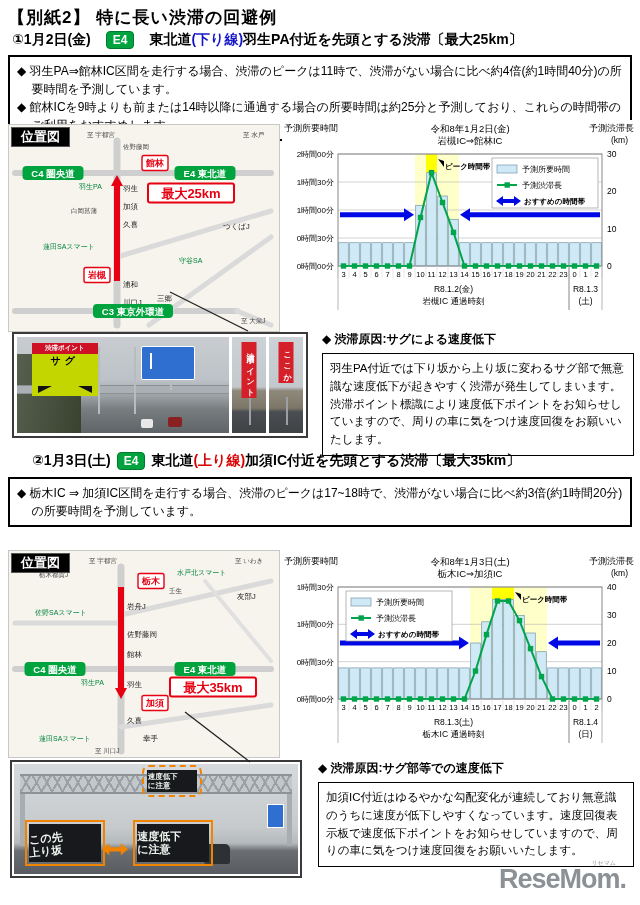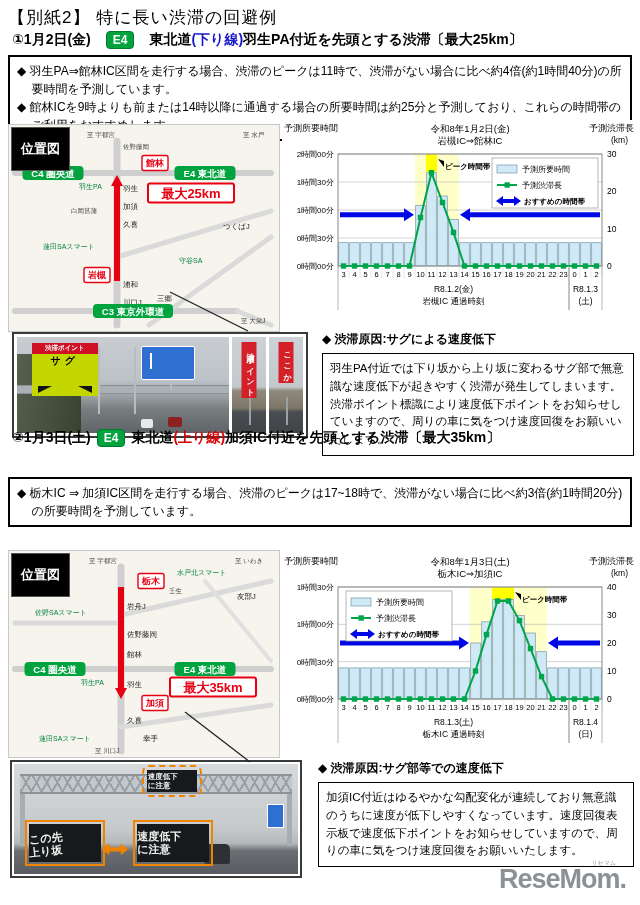--- a/index.html
+++ b/index.html
@@ -1,29 +1,29 @@
 <!DOCTYPE html>
 <html><head>
 <meta charset="utf-8">
 <style>
   html,body{margin:0;padding:0;background:#fff;}
   body{width:640px;height:905px;position:relative;overflow:hidden;
        font-family:"Liberation Sans","DejaVu Sans",sans-serif;color:#000;}
   .abs{position:absolute;}
-  .page-title{left:8px;top:6px;font-size:17px;font-weight:normal;letter-spacing:1px;}
+  .page-title{left:8px;top:6px;font-size:17px;font-weight:bold;letter-spacing:1px;}
   .sec-header{left:12px;font-size:14px;font-weight:bold;display:flex;align-items:center;gap:6px;white-space:nowrap;}
   .e4-badge{display:inline-block;background:#00a33e;color:#fff;font-size:12px;font-weight:bold;
             padding:1px 6px;border-radius:4px;border:1px solid #007a2e;}
   .dir-down{color:#1414c8;}
   .dir-up{color:#d80000;}
   .bullet-box{left:8px;width:606px;border:2px solid #000;padding:5px 7px;font-size:12px;line-height:1.5;background:#fff;}
   .bullet{text-indent:-1.2em;padding-left:1.2em;}
   .map-wrap{left:8px;width:270px;height:206px;background:#f6f4ec;border:1px solid #c8c8c8;}
   .map-title{position:absolute;left:2px;top:2px;background:#000;color:#fff;font-size:13px;font-weight:bold;
-             padding:12px 9px;z-index:3;border:1px solid #555;}
+             padding:0 9px;z-index:3;border:1px solid #555;}
   .chart-wrap{left:282px;width:354px;height:204px;background:#fff;}
   .photo-box{border:2px solid #3a3a3a;background:#fff;padding:3px;display:flex;gap:3px;box-sizing:border-box;}
   .ph-main{flex:1;position:relative;overflow:hidden;
            background:linear-gradient(180deg,#c9cdd1 0%,#bcc2c7 45%,#9aa0a3 62%,#787d80 75%,#5f6468 100%);}
   .bridge{position:absolute;left:0;right:0;top:50%;height:7px;background:#aab0b4;border-top:1px solid #8a9094;border-bottom:1px solid #8a9094;}
   .emb{position:absolute;left:-8px;top:18%;width:34%;height:84%;background:linear-gradient(100deg,#5a6352,#39422f);}
   .pole{position:absolute;width:2px;background:#b7bcc0;top:10%;height:70%;}
   .sag-sign{position:absolute;left:7%;top:6%;width:66px;z-index:2;}
   .sag-top{background:#cf1126;color:#fff;font-size:6.5px;font-weight:bold;text-align:center;padding:1px 0;}
   .sag-body{background:#c3d600;height:42px;position:relative;text-align:center;font-size:10px;font-weight:bold;letter-spacing:4px;}
@@ -288,21 +288,21 @@
     <div class="b-pole"></div>
     <div class="v-banner">ここか</div>
   </div>
 </div>
 
 <div class="abs" style="left:322px;top:331px;width:312px;">
   <div class="cause-heading">◆ 渋滞原因:サグによる速度低下</div>
   <div class="cause-box">羽生PA付近では下り坂から上り坂に変わるサグ部で無意識な速度低下が起きやすく渋滞が発生してしまいます。渋滞ポイント標識により速度低下ポイントをお知らせしていますので、周りの車に気をつけ速度回復をお願いいたします。</div>
 </div>
 
-<div class="abs sec-header" style="top:429px;">
+<div class="abs sec-header" style="top:452px;margin-left:20px;">
   <span>②1月3日(土)</span>
   <span class="e4-badge">E4</span>
   <span><span>東北道</span><span class="dir-up">(上り線)</span><span>加須IC付近を先頭とする渋滞〔最大35km〕</span></span>
 </div>
 <div class="abs bullet-box" style="top:477px;">
   <div class="bullet">◆ 栃木IC ⇒ 加須IC区間を走行する場合、渋滞のピークは17~18時で、渋滞がない場合に比べ約3倍(約1時間20分)の所要時間を予測しています。</div>
 </div>
 
 <div class="abs map-wrap" style="top:550px;">
   <div class="map-title">位置図</div>

